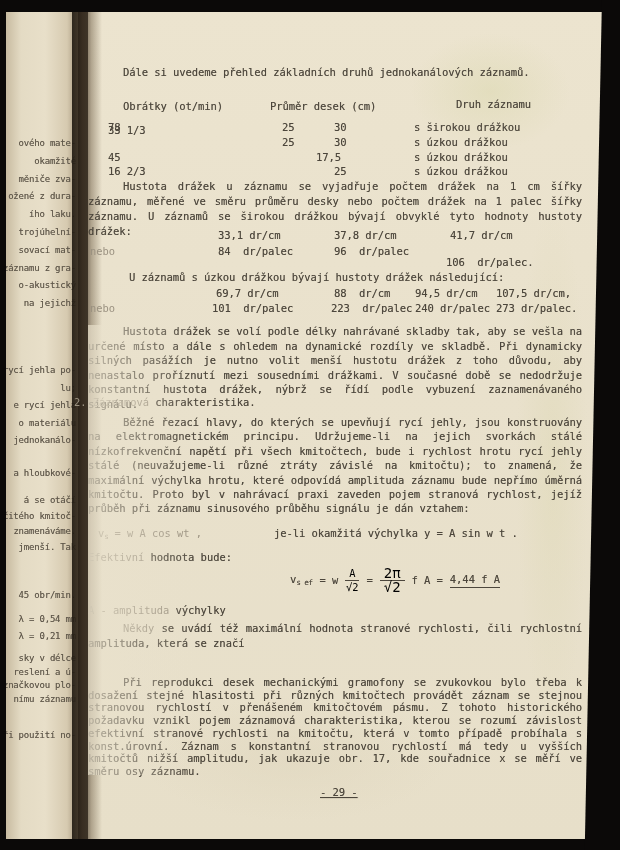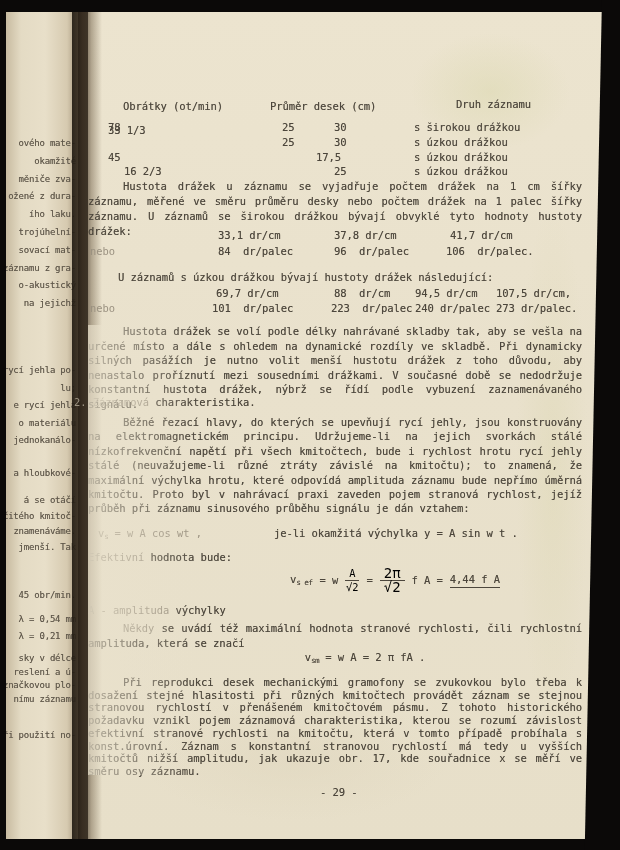--- a/index.html
+++ b/index.html
@@ -115,20 +115,21 @@
   <div class="frag-group" style="top:720px;">
     <span>ři použití no-</span>
   </div>
 </div>
 
 <div class="page"></div>
 <div class="gutter"></div>
 
 <div class="content">
 
+  <div class="t" style="left:0;top:66px;"><span style="padding-left:35px;">Dále si uvedeme přehled základních druhů jednokanálových záznamů.</span></div>
 
   <div>
     <span class="t" style="left:35px;top:100px;">Obrátky (ot/min)</span>
     <span class="t" style="left:182px;top:100px;">Průměr desek (cm)</span>
     <span class="t" style="left:368px;top:98px;">Druh záznamu</span>
 
     <div>
       <span class="t" style="left:20px;top:121px;">78</span>
       <span class="t" style="left:194px;top:121px;">25</span>
       <span class="t" style="left:246px;top:121px;">30</span>
@@ -139,39 +140,39 @@
       <span class="t" style="left:194px;top:136px;">25</span>
       <span class="t" style="left:246px;top:136px;">30</span>
       <span class="t" style="left:326px;top:136px;">s úzkou drážkou</span>
     </div>
     <div>
       <span class="t" style="left:20px;top:151px;">45</span>
       <span class="t" style="left:228px;top:151px;">17,5</span>
       <span class="t" style="left:326px;top:151px;">s úzkou drážkou</span>
     </div>
     <div>
-      <span class="t" style="left:36px;top:165px;">16 2/3</span>
+      <span class="t" style="left:20px;top:165px;">16 2/3</span>
       <span class="t" style="left:246px;top:165px;">25</span>
       <span class="t" style="left:326px;top:165px;">s úzkou drážkou</span>
     </div>
   </div>
 
   <div class="para" style="top:179px;">Hustota drážek u záznamu se vyjadřuje počtem drážek na 1 cm šířky záznamu, měřené ve směru průměru desky nebo počtem drážek na 1 palec šířky záznamu. U záznamů se širokou drážkou bývají obvyklé tyto hodnoty hustoty drážek:</div>
 
   <div>
     <span class="t" style="left:130px;top:229px;">33,1 dr/cm</span>
     <span class="t" style="left:246px;top:229px;">37,8 dr/cm</span>
     <span class="t" style="left:362px;top:229px;">41,7 dr/cm</span>
     <span class="t faded" style="left:2px;top:245px;">nebo</span>
     <span class="t" style="left:130px;top:245px;">84  dr/palec</span>
     <span class="t" style="left:246px;top:245px;">96  dr/palec</span>
-    <span class="t" style="left:358px;top:245px;">106  dr/palec.</span>
-  </div>
-
-  <div class="t" style="left:0;top:271px;"><span style="padding-left:30px;">U záznamů s úzkou drážkou bývají hustoty drážek následující:</span></div>
+    <span class="t" style="left:358px;top:256px;">106  dr/palec.</span>
+  </div>
+
+  <div class="t" style="left:0;top:271px;"><span style="padding-left:41px;">U záznamů s úzkou drážkou bývají hustoty drážek následující:</span></div>
 
   <div>
     <span class="t" style="left:128px;top:287px;">69,7 dr/cm</span>
     <span class="t" style="left:246px;top:287px;">88  dr/cm</span>
     <span class="t" style="left:327px;top:287px;">94,5 dr/cm</span>
     <span class="t" style="left:408px;top:287px;">107,5 dr/cm,</span>
     <span class="t faded" style="left:2px;top:302px;">nebo</span>
     <span class="t" style="left:124px;top:302px;">101  dr/palec</span>
     <span class="t" style="left:243px;top:302px;">223  dr/palec</span>
     <span class="t" style="left:327px;top:302px;">240 dr/palec</span>
@@ -205,27 +206,24 @@
         <span class="den">√2</span>
       </span>
     <span class="t" style="position:static;">f A =</span>
     <span class="t underlined" style="position:static;">4,44 f A</span>
   </div>
 
   <div class="t" style="left:0;top:604px;"><span class="faded">A - amplituda</span> <span>výchylky</span></div>
 
   <div class="para" style="top:621px;line-height:14.5px;"><span class="faded">Někdy</span> <span>se uvádí též maximální hodnota stranové rychlosti, čili rychlostní amplituda, která se značí</span></div>
 
-  <div class="formula-center" style="top:650px;height:16px;padding-left:30px;">
-    <span class="t" style="position:static;"><span>v</span><sub class="fsub">sm</sub><span> = w A = 2 π fA .</span></span>
-  </div>
 
   <div class="para" style="top:676px;line-height:12.7px;">Při reprodukci desek mechanickými gramofony se zvukovkou bylo třeba k dosažení stejné hlasitosti při různých kmitočtech provádět záznam se stejnou stranovou rychlostí v přenášeném kmitočtovém pásmu. Z tohoto historického požadavku vznikl pojem záznamová charakteristika, kterou se rozumí závislost efektivní stranové rychlosti na kmitočtu, která v tomto případě probíhala s konst.úrovní. Záznam s konstantní stranovou rychlostí má tedy u vyšších kmitočtů nižší amplitudu, jak ukazuje obr. 17, kde souřadnice x se měří ve směru osy záznamu.</div>
 
-  <div class="t" style="left:232px;top:786px;">- 29 -</div>
+  <div class="t" style="left:232px;top:786px;text-decoration:underline;">- 29 -</div>
 </div>
 
 <div class="fade-left"></div>
 
 <div class="bar-top"></div>
 <div class="bar-bottom"></div>
 <div class="bar-left"></div>
 <div class="bar-right"></div>
 
 </body></html>

